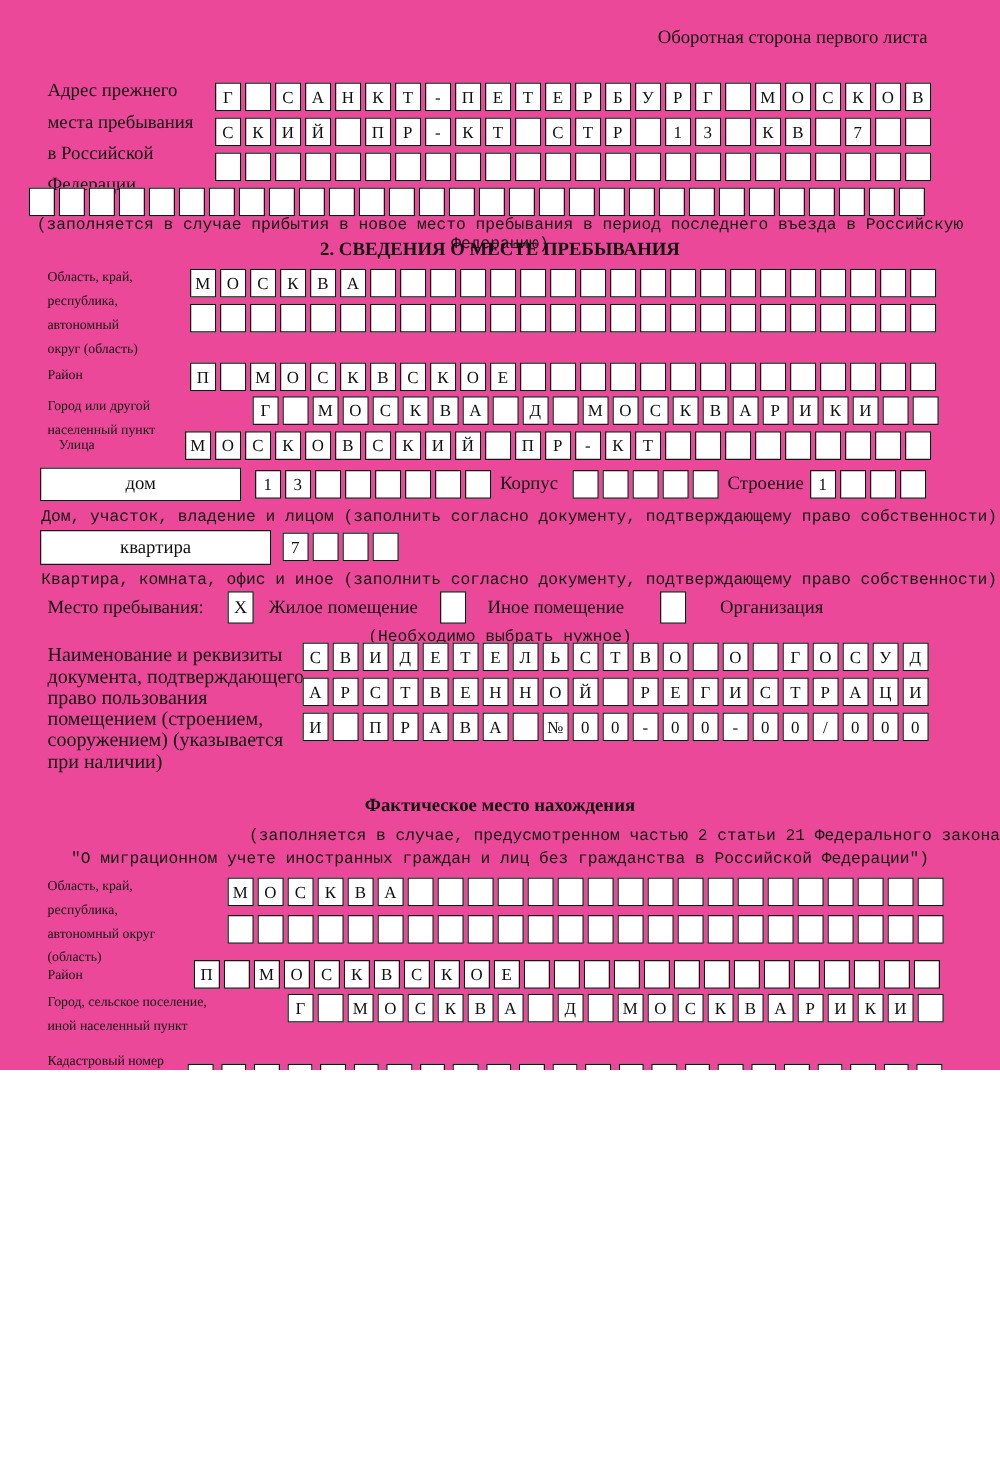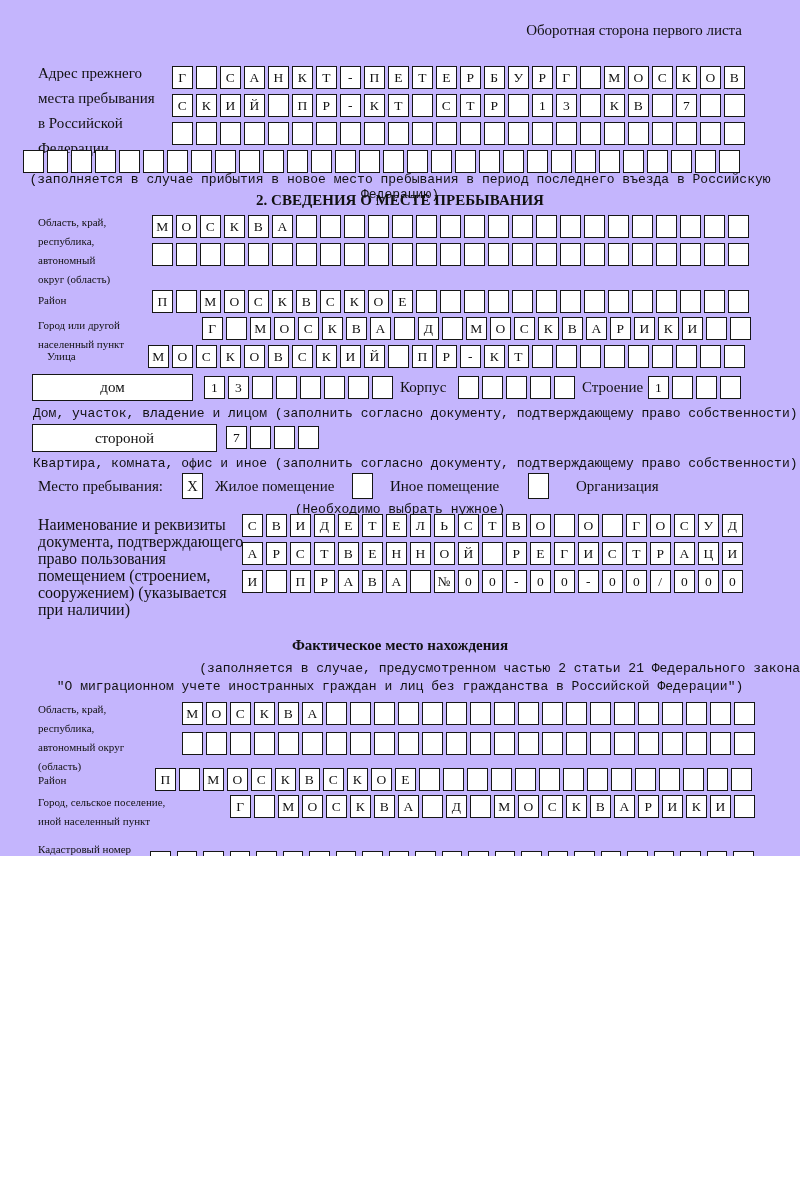--- a/index.html
+++ b/index.html
@@ -1,16 +1,16 @@
 <!DOCTYPE html>
 <html><head>
 <meta charset="utf-8">
 <style>
   html,body{margin:0;padding:0;background:#fff;}
-  .page{position:relative;width:800px;height:856px;background:#c4b5fd;
+  .page{position:relative;width:800px;height:856px;background:#ec4899;
         font-family:"Liberation Serif","DejaVu Serif",serif;color:#111;overflow:hidden;}
   .abs{position:absolute;}
   .lbl{font-size:11px;line-height:19px;white-space:pre-line;}
   .lbl-lg{font-size:15px;line-height:25px;white-space:pre-line;}
   .lbl-sm{font-size:16px;line-height:17px;white-space:pre-line;font-family:Liberation Serif, serif;}
   .cells{display:flex;}
   .cell{flex:none;width:20.5px;height:23px;border:1.6px solid #161616;box-sizing:border-box;
         margin-right:3.5px;display:flex;align-items:center;justify-content:center;
         font-size:13.5px;background:#fff;}
   .cells-wide .cell{margin-right:6px;}
@@ -315,21 +315,21 @@
     </div>
   <div class="abs inline-lbl" style="left:582px;top:379px;">Строение</div>
   <div class="abs cells" style="left:648px;top:376px;">
       <span class="cell">1</span>
       <span class="cell"></span>
       <span class="cell"></span>
       <span class="cell"></span>
     </div>
   <div class="abs note" style="left:33px;top:406px;">Дом, участок, владение и лицом (заполнить согласно документу, подтверждающему право собственности)</div>
 
-  <div class="abs bigbox" style="left:32px;top:424px;width:185px;height:28px;">стороной</div>
+  <div class="abs bigbox" style="left:32px;top:424px;width:185px;height:28px;">квартира</div>
   <div class="abs cells" style="left:226px;top:426px;">
       <span class="cell">7</span>
       <span class="cell"></span>
       <span class="cell"></span>
       <span class="cell"></span>
     </div>
   <div class="abs note" style="left:33px;top:456px;">Квартира, комната, офис и иное (заполнить согласно документу, подтверждающему право собственности)</div>
 
   <div class="abs inline-lbl" style="left:38px;top:478px;">Место пребывания:</div>
   <div class="abs checkbox" style="left:182px;top:473px;">X</div>

